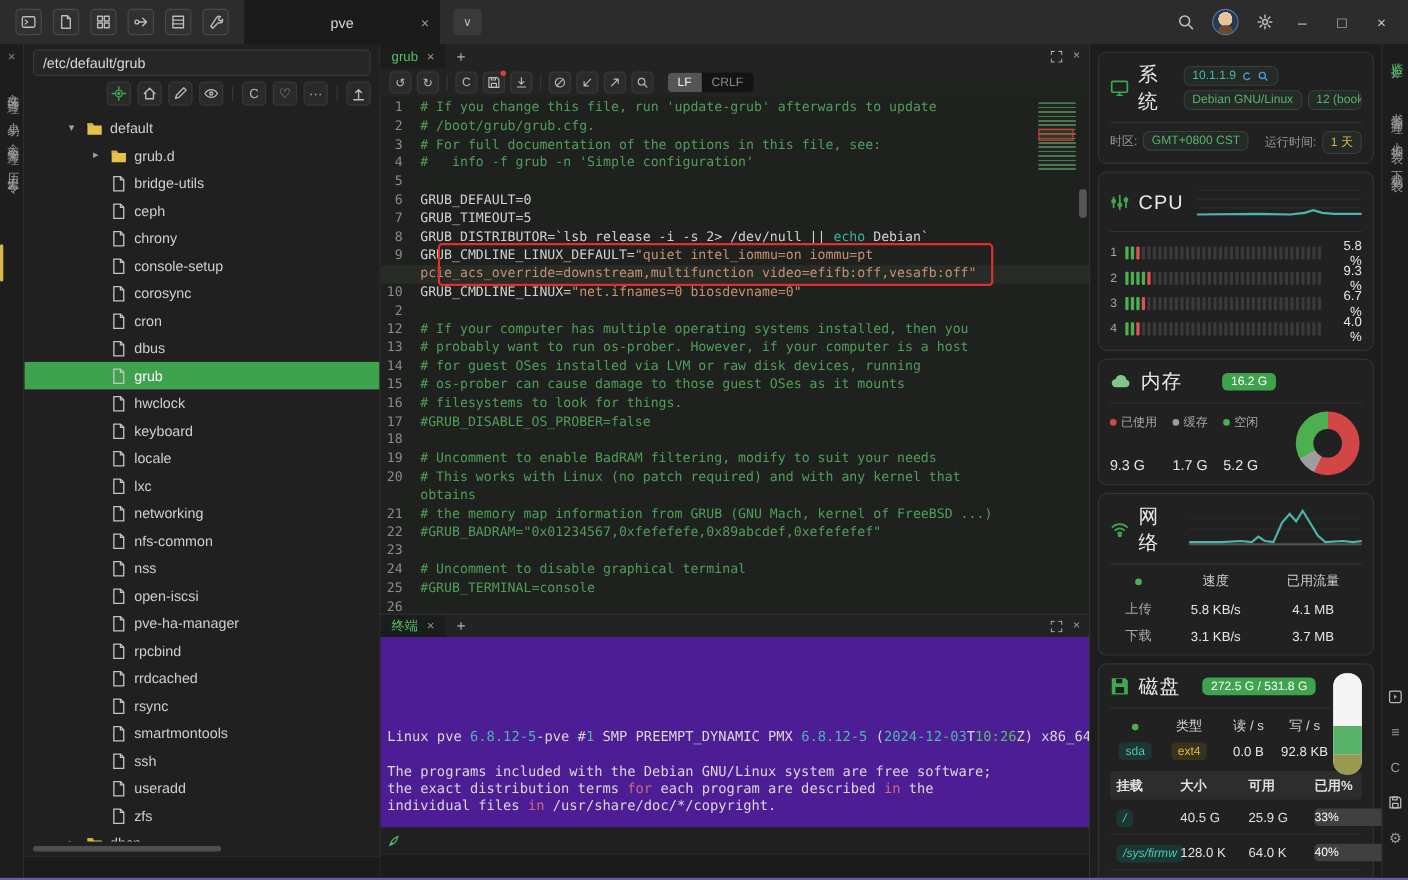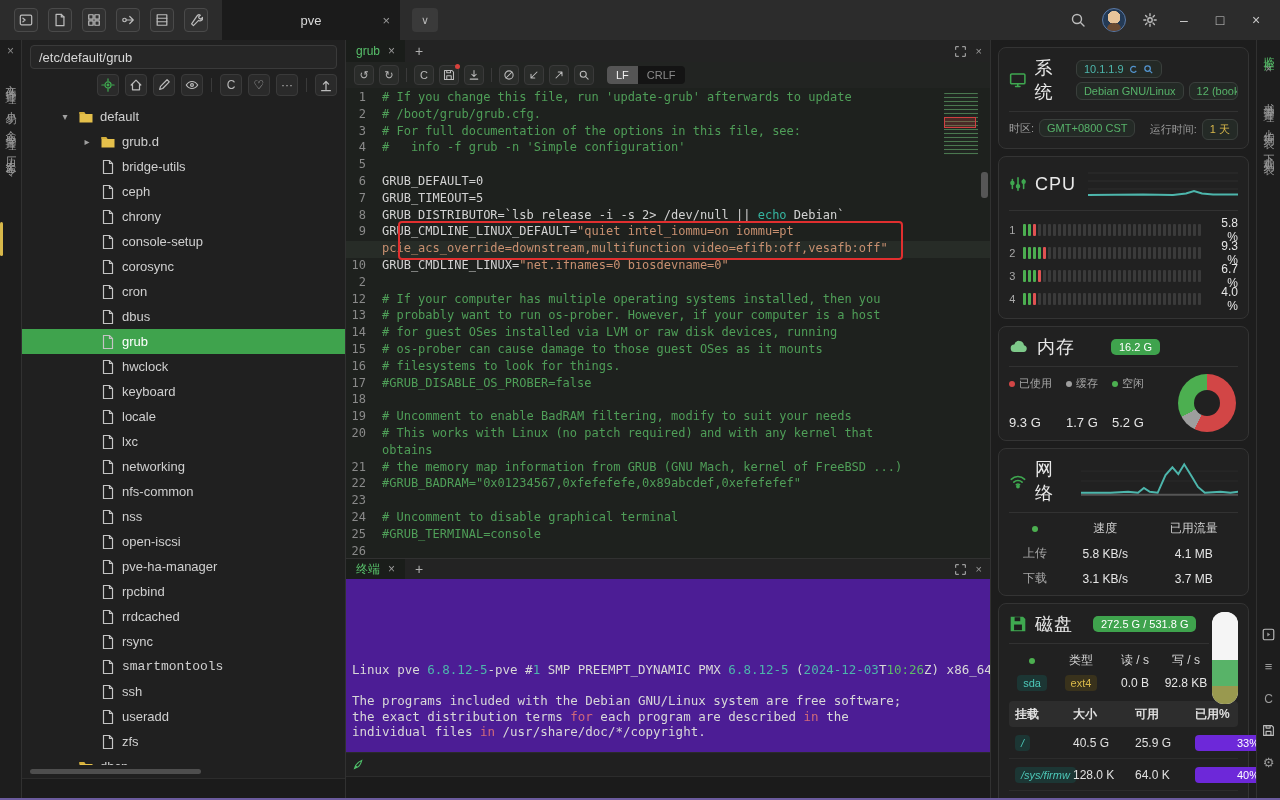--- a/index.html
+++ b/index.html
@@ -121,21 +121,21 @@
   .gauge i{display:block;width:100%}
   .dgrid{display:grid;grid-template-columns:46px 52px 56px 1fr;row-gap:6px;align-items:center;margin-top:8px;width:200px}
   .dgrid .hd{color:#d8d8d8;font-size:12px;font-weight:normal;text-align:center}
   .dgrid .vl{color:#e6e6e6;font-size:12px;text-align:center}
   .badge-dev{background:#1c3634;color:#4dc8b8;border-radius:4px;padding:2px 6px;font-size:11px;justify-self:center}
   .badge-fs{background:#39321c;color:#d8b84a;border-radius:4px;padding:2px 6px;font-size:11px;justify-self:center}
   .mtable{margin-top:10px}
   .mhead{display:grid;grid-template-columns:58px 62px 60px 1fr;background:#2d2d2d;border-radius:4px;height:26px;align-items:center;color:#e0e0e0;font-size:12px;font-weight:bold;padding:0 6px}
   .mrow{display:grid;grid-template-columns:58px 62px 60px 1fr;height:32px;align-items:center;padding:0 6px;border-bottom:1px solid #2c2c2c;color:#e0e0e0;font-size:12px}
   .mname{color:#4dc8b8;font-style:italic;background:#1c3634;border-radius:4px;padding:2px 6px;font-size:11px;max-width:52px;overflow:hidden;white-space:nowrap}
-  .mused{background:#6d28d9;color:#fff;border-radius:4px;padding:2px 0;font-size:11px;text-align:right;width:64px;justify-self:center}
+  .mused{background:#404040;color:#fff;border-radius:4px;padding:2px 0;font-size:11px;text-align:left;width:64px;justify-self:center}
 
   
   .rstrip{width:24px;background:#1d1d1d;border-left:1px solid #313131;display:flex;flex-direction:column;align-items:center;padding-top:6px;flex:none}
   .rstrip .icons{margin-top:auto;margin-bottom:30px;display:flex;flex-direction:column;gap:18px;align-items:center;color:#9a9a9a}
 </style>
 </head>
 <body>
 
 <div class="app">
 
@@ -510,21 +510,21 @@
 
             <span class="tico file-ico">
               <svg viewBox="0 0 16 16">
                 <path d="M3.5 1.5h6l3 3v10h-9z" fill="none" stroke="#c4c4c4" stroke-width="1.2"></path>
                 <path d="M9.5 1.5v3h3" fill="none" stroke="#c4c4c4" stroke-width="1.2"></path>
               </svg>
             </span>
             <span>rsync</span>
           </div>
 
-          <div class="trow file" style="padding-left: 58px; font-family: Liberation Mono, monospace;">
+          <div class="trow file" style="padding-left: 58px;">
             <span class="arr"></span>
 
             <span class="tico file-ico">
               <svg viewBox="0 0 16 16">
                 <path d="M3.5 1.5h6l3 3v10h-9z" fill="none" stroke="#c4c4c4" stroke-width="1.2"></path>
                 <path d="M9.5 1.5v3h3" fill="none" stroke="#c4c4c4" stroke-width="1.2"></path>
               </svg>
             </span>
             <span>smartmontools</span>
           </div>

